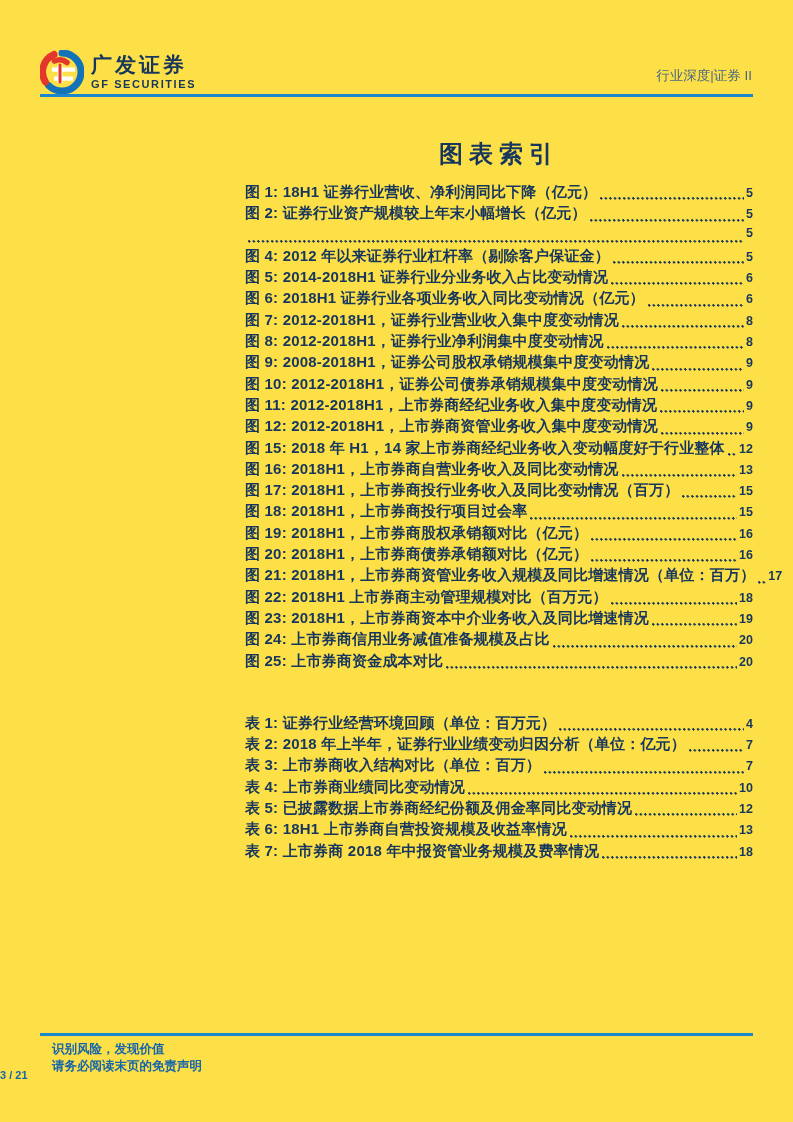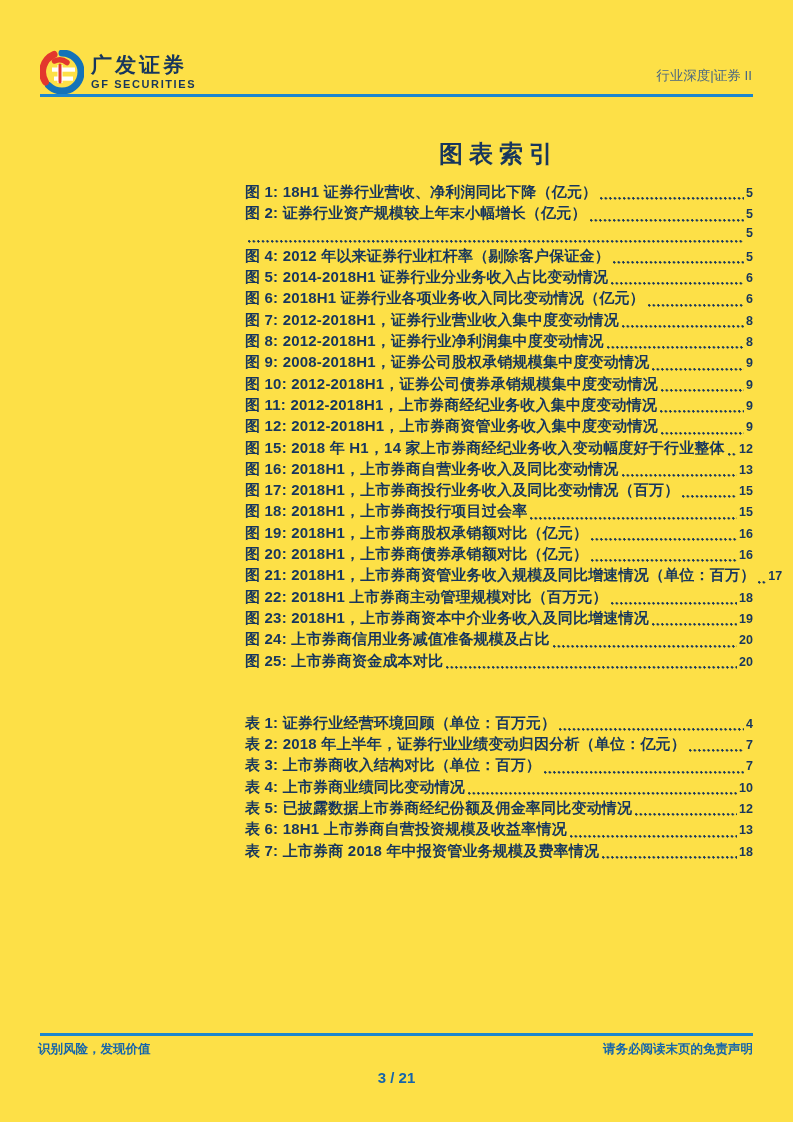--- a/index.html
+++ b/index.html
@@ -107,36 +107,36 @@
     font-size: 12.5px;
     font-weight: bold;
     white-space: nowrap;
   }
   .tables-list { margin-top: 41px; }
 
   
   .footer-rule { top: 1033px; }
   .footer-row {
     position: absolute;
-    left: 38px;
+    left: 52px;
     right: 40px;
     top: 1041px;
     display: flex;
     justify-content: space-between;
     font-size: 12.5px;
     font-weight: 600;
     color: var(--footer-blue);
+    flex-direction: column;
   }
   .page-num {
     position: absolute;
     left: 0;
     right: 0;
     top: 1069px;
-    text-align: center;
-    font-size: 15px;
+    font-size: 11px;
     font-weight: bold;
     color: var(--footer-blue);
   }
 </style>
 </head>
 <body>
 
 <div class="page">
 
   <header>

